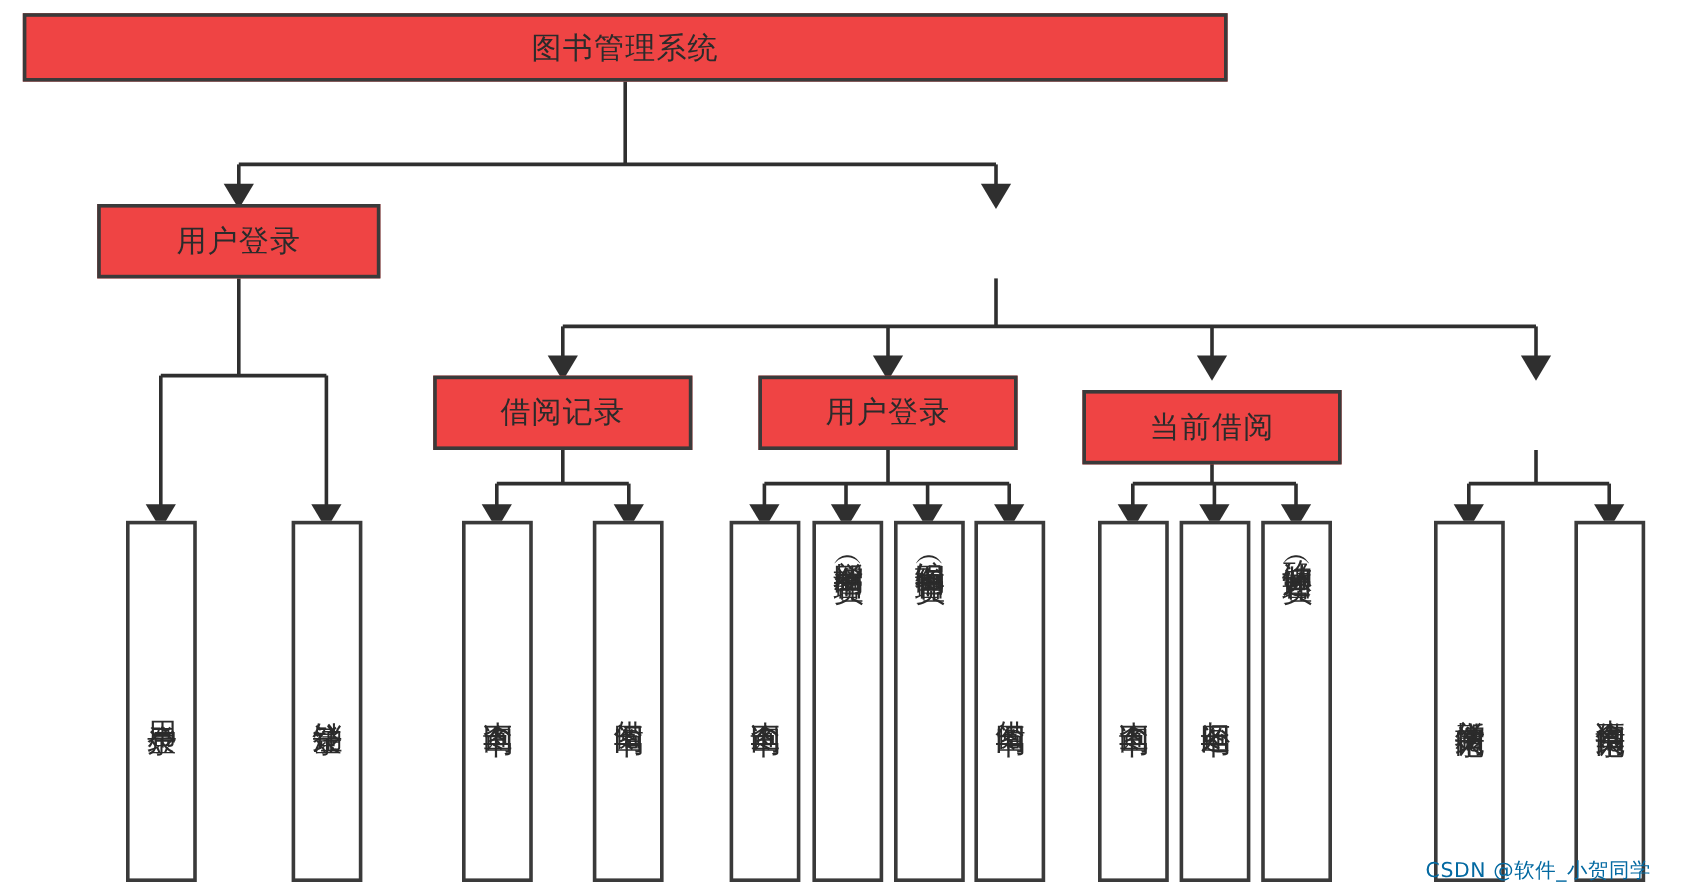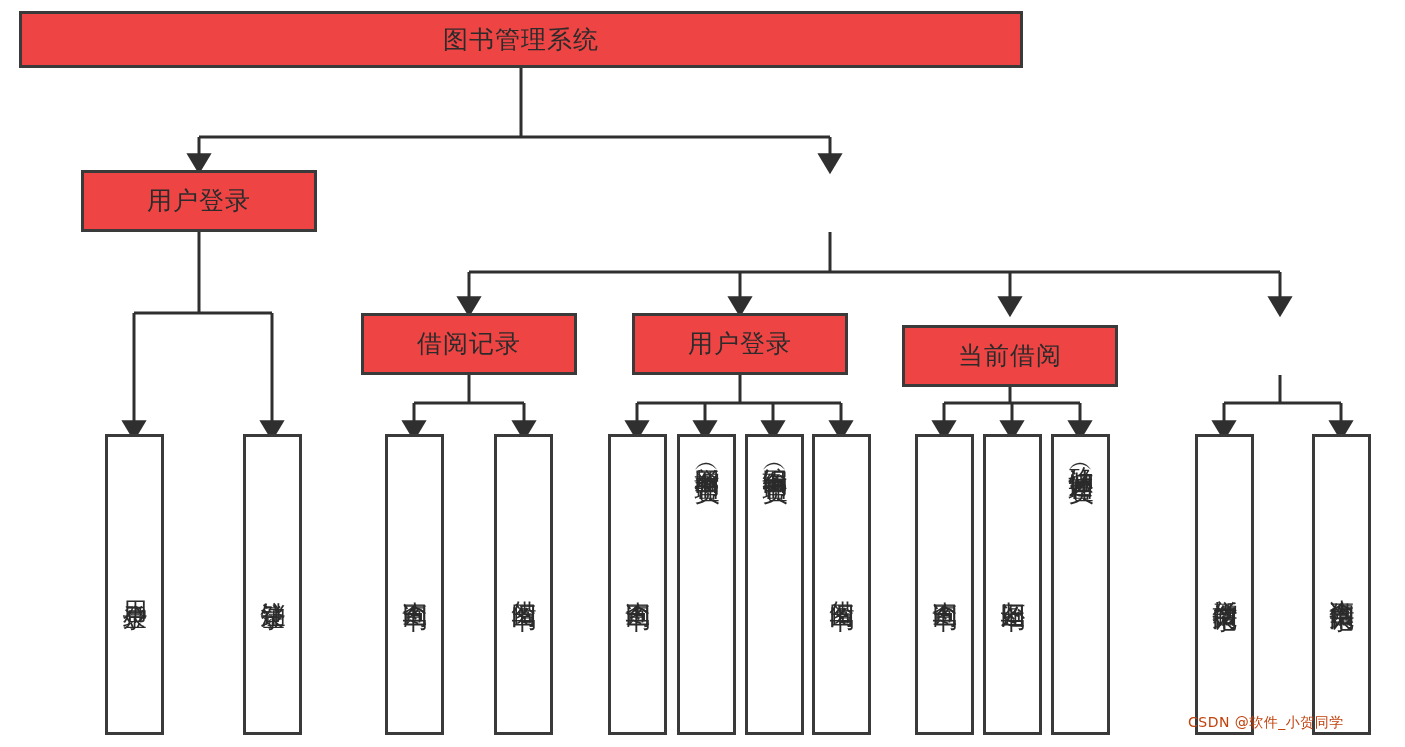--- a/index.html
+++ b/index.html
@@ -65,22 +65,22 @@
     letter-spacing: 2px;
     color: #2b2b2b;
     white-space: nowrap;
   }
   .leaf.centered {
     align-items: center;
     padding-top: 0;
   }
   .watermark {
     position: absolute;
-    font-size: 14px;
-    color: #c2410c;
+    font-size: 17px;
+    color: #0369a1;
     white-space: nowrap;
     z-index: 3;
     letter-spacing: 0.5px;
   }
 </style>
 </head>
 <body>
 
 <div id="canvas">
 

